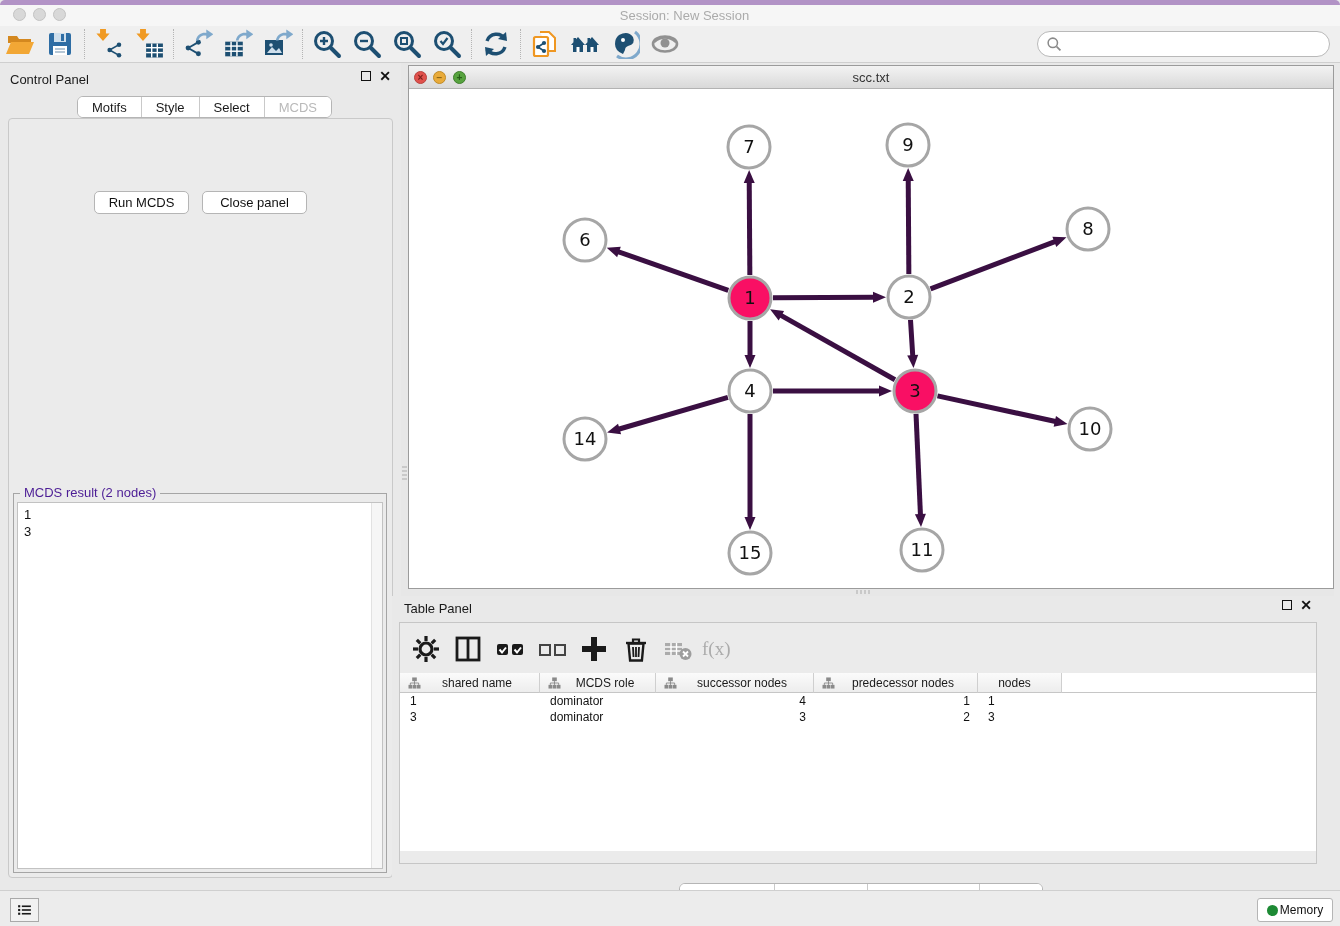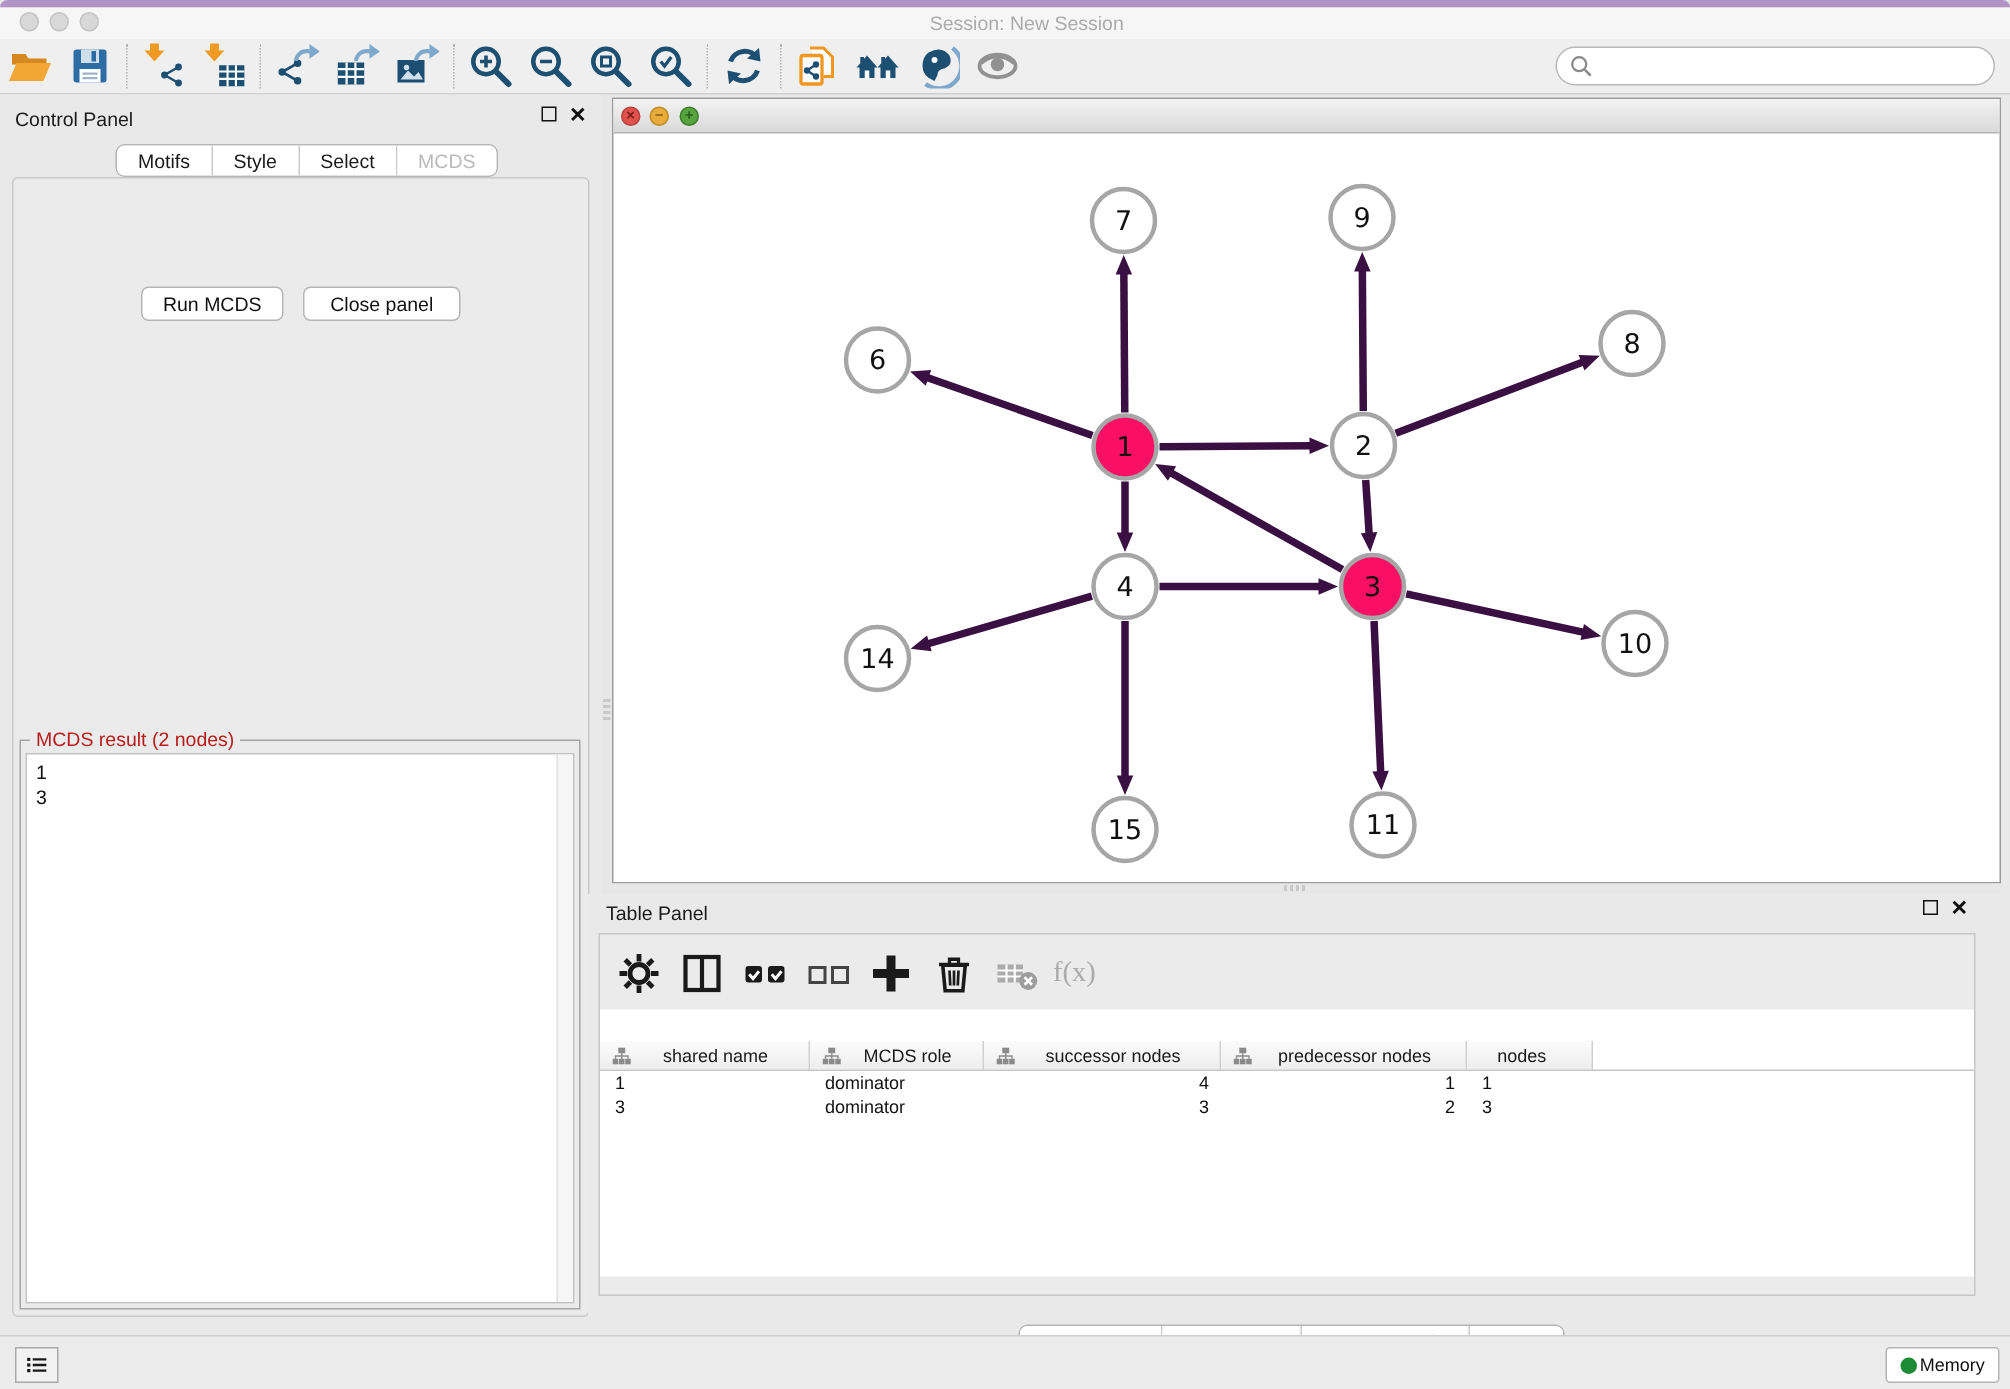--- a/index.html
+++ b/index.html
@@ -48,21 +48,21 @@
               display:flex; align-items:center; padding:0 8px; }
   .dd-arrows { margin-left:auto; display:flex; flex-direction:column; line-height:5px;
                font-size:8px; color:#555; gap:1px; }
   .btn { position:absolute; top:128px; height:23px; background:#fff; border:1px solid #b5b5b5;
          border-radius:5px; font-size:13px; color:#111; display:flex; align-items:center; justify-content:center; }
   .btn-run { left:94px; width:95px; }
   .btn-close { left:202px; width:105px; }
   .groupbox { position:absolute; left:13px; top:430px; width:374px; height:380px;
               border:1px solid #a5a5a5; background:#ebebeb; }
   .groupbox-legend { position:absolute; left:6px; top:-9px; background:#ebebeb; padding:0 4px;
-                     font-size:13px; color:#b91c1c; }
+                     font-size:13px; color:#4c1d95; }
   .result-area { position:absolute; left:3px; top:8px; right:3px; bottom:3px; background:#fff;
                  border:1px solid #c2c2c2; font-size:13px; color:#111; padding:3px 0 0 6px; line-height:17px; }
   .result-scroll { position:absolute; right:0; top:0; bottom:0; width:11px; background:#f6f6f6;
                    border-left:1px solid #e2e2e2; }
 
   
   .vsplit { position:absolute; left:401px; top:63px; width:7px; height:827px; background:#e7e7e7; }
   .vgrip { position:absolute; left:1px; top:403px; width:5px; height:14px;
            background:repeating-linear-gradient(#c9c9c9 0 2px, #e7e7e7 2px 4px); }
   .hgrip { position:absolute; left:448px; top:1px; width:14px; height:4px;
@@ -83,21 +83,21 @@
 
   
   .table-panel { position:absolute; left:392px; top:596px; width:932px; height:294px; background:#e9e9e9; }
   .tp-head { position:absolute; left:12px; top:5px; font-size:13px; color:#1a1a1a; }
   .tp-content { position:absolute; left:7px; top:26px; width:918px; height:242px;
                 background:#ebebeb; border:1px solid #c6c6c6; }
   .tp-toolbar { position:absolute; left:8px; top:8px; height:36px; display:flex; align-items:center; gap:6px; }
   .tp-toolbar .ticon { width:36px; }
   .fx { font-family:"Liberation Serif", serif; font-size:19px; color:#ababab; }
   .tbl { position:absolute; left:0px; top:50px; width:916px; height:178px; background:#fff; }
-  .tbl-header { display:flex; height:20px;margin-top:21px; }
+  .tbl-header { display:flex; height:20px; }
   .th { display:flex; align-items:center; background:linear-gradient(#fbfbfb,#ededed);
         border-right:1px solid #cfcfcf; border-bottom:1px solid #c6c6c6; font-size:12px; color:#1a1a1a; }
   .th svg { width:13px; height:12px; margin:0 4px 0 8px; flex:none; }
   .th .th-label { flex:1; text-align:center; padding-right:10px; }
   .th-rest { flex:1; border-bottom:1px solid #c6c6c6; background:#fff; }
   .tbl-row { display:flex; height:16px; font-size:12px; color:#111; }
   .td { padding:1px 8px 0 10px; }
   .num { text-align:right; }
   .w-shared{width:140px;} .w-role{width:116px;} .w-succ{width:158px;} .w-pred{width:164px;} .w-name{width:84px;}
 
@@ -421,20 +421,21 @@
 
   <div class="vsplit">
     <div class="vgrip"></div>
   </div>
 
   <div class="net-window">
     <div class="net-titlebar">
       <div class="tl tl-red">×</div>
       <div class="tl tl-yel">−</div>
       <div class="tl tl-grn">+</div>
+      <div class="net-title">scc.txt</div>
     </div>
     <svg id="graph-svg" width="924" height="499">
         <g>
           <line x1="340.84768545925334" y1="186.0005043472541" x2="340.22516062545157" y2="91.99925444318959" stroke="#3a0f42" stroke-width="5"></line>
           <polygon points="340.15231454074666,80.99949565274589 345.73828476334705,93.96278754455415 334.73852597290335,94.03563362925908" fill="#3a0f42"></polygon>
         </g>
         <g>
           <line x1="319.3015285768616" y1="201.3726585300483" x2="208.07600123420465" y2="162.27520043384163" stroke="#3a0f42" stroke-width="5"></line>
           <polygon points="197.69847142313844,158.6273414699517 211.78675431816166,157.74968261265215 208.13889535427174,168.12721242371836" fill="#3a0f42"></polygon>
         </g>

